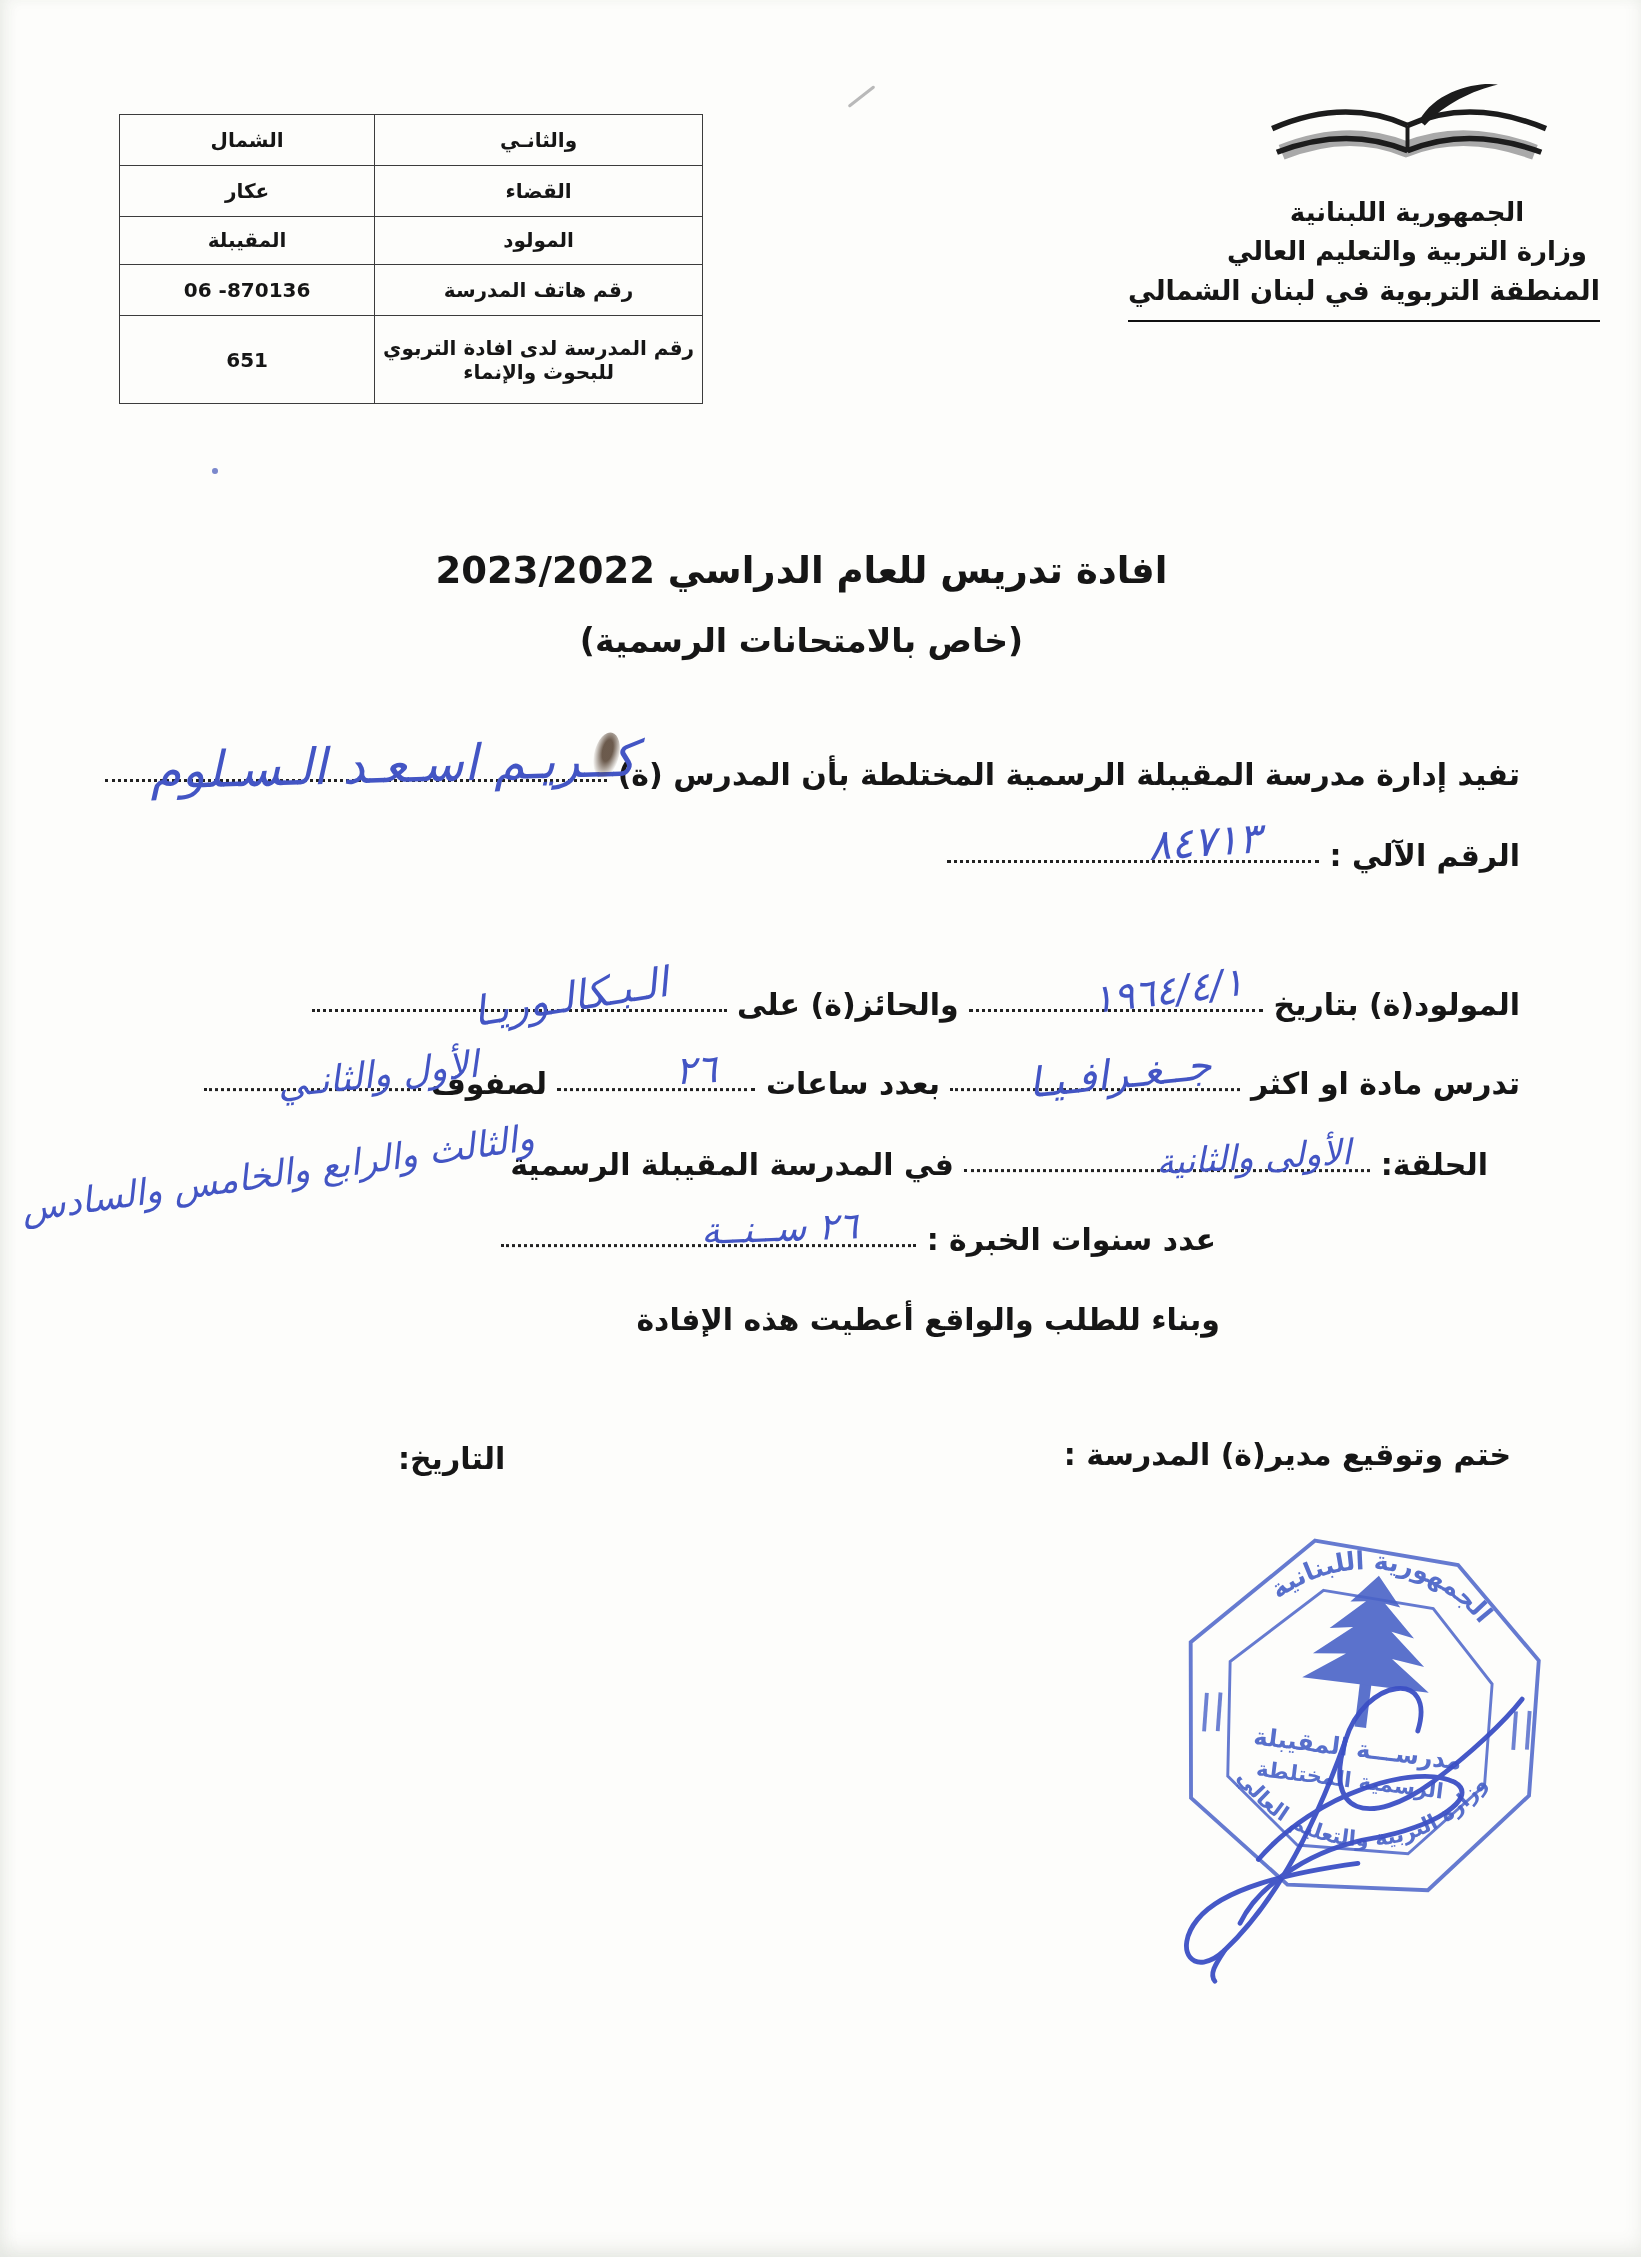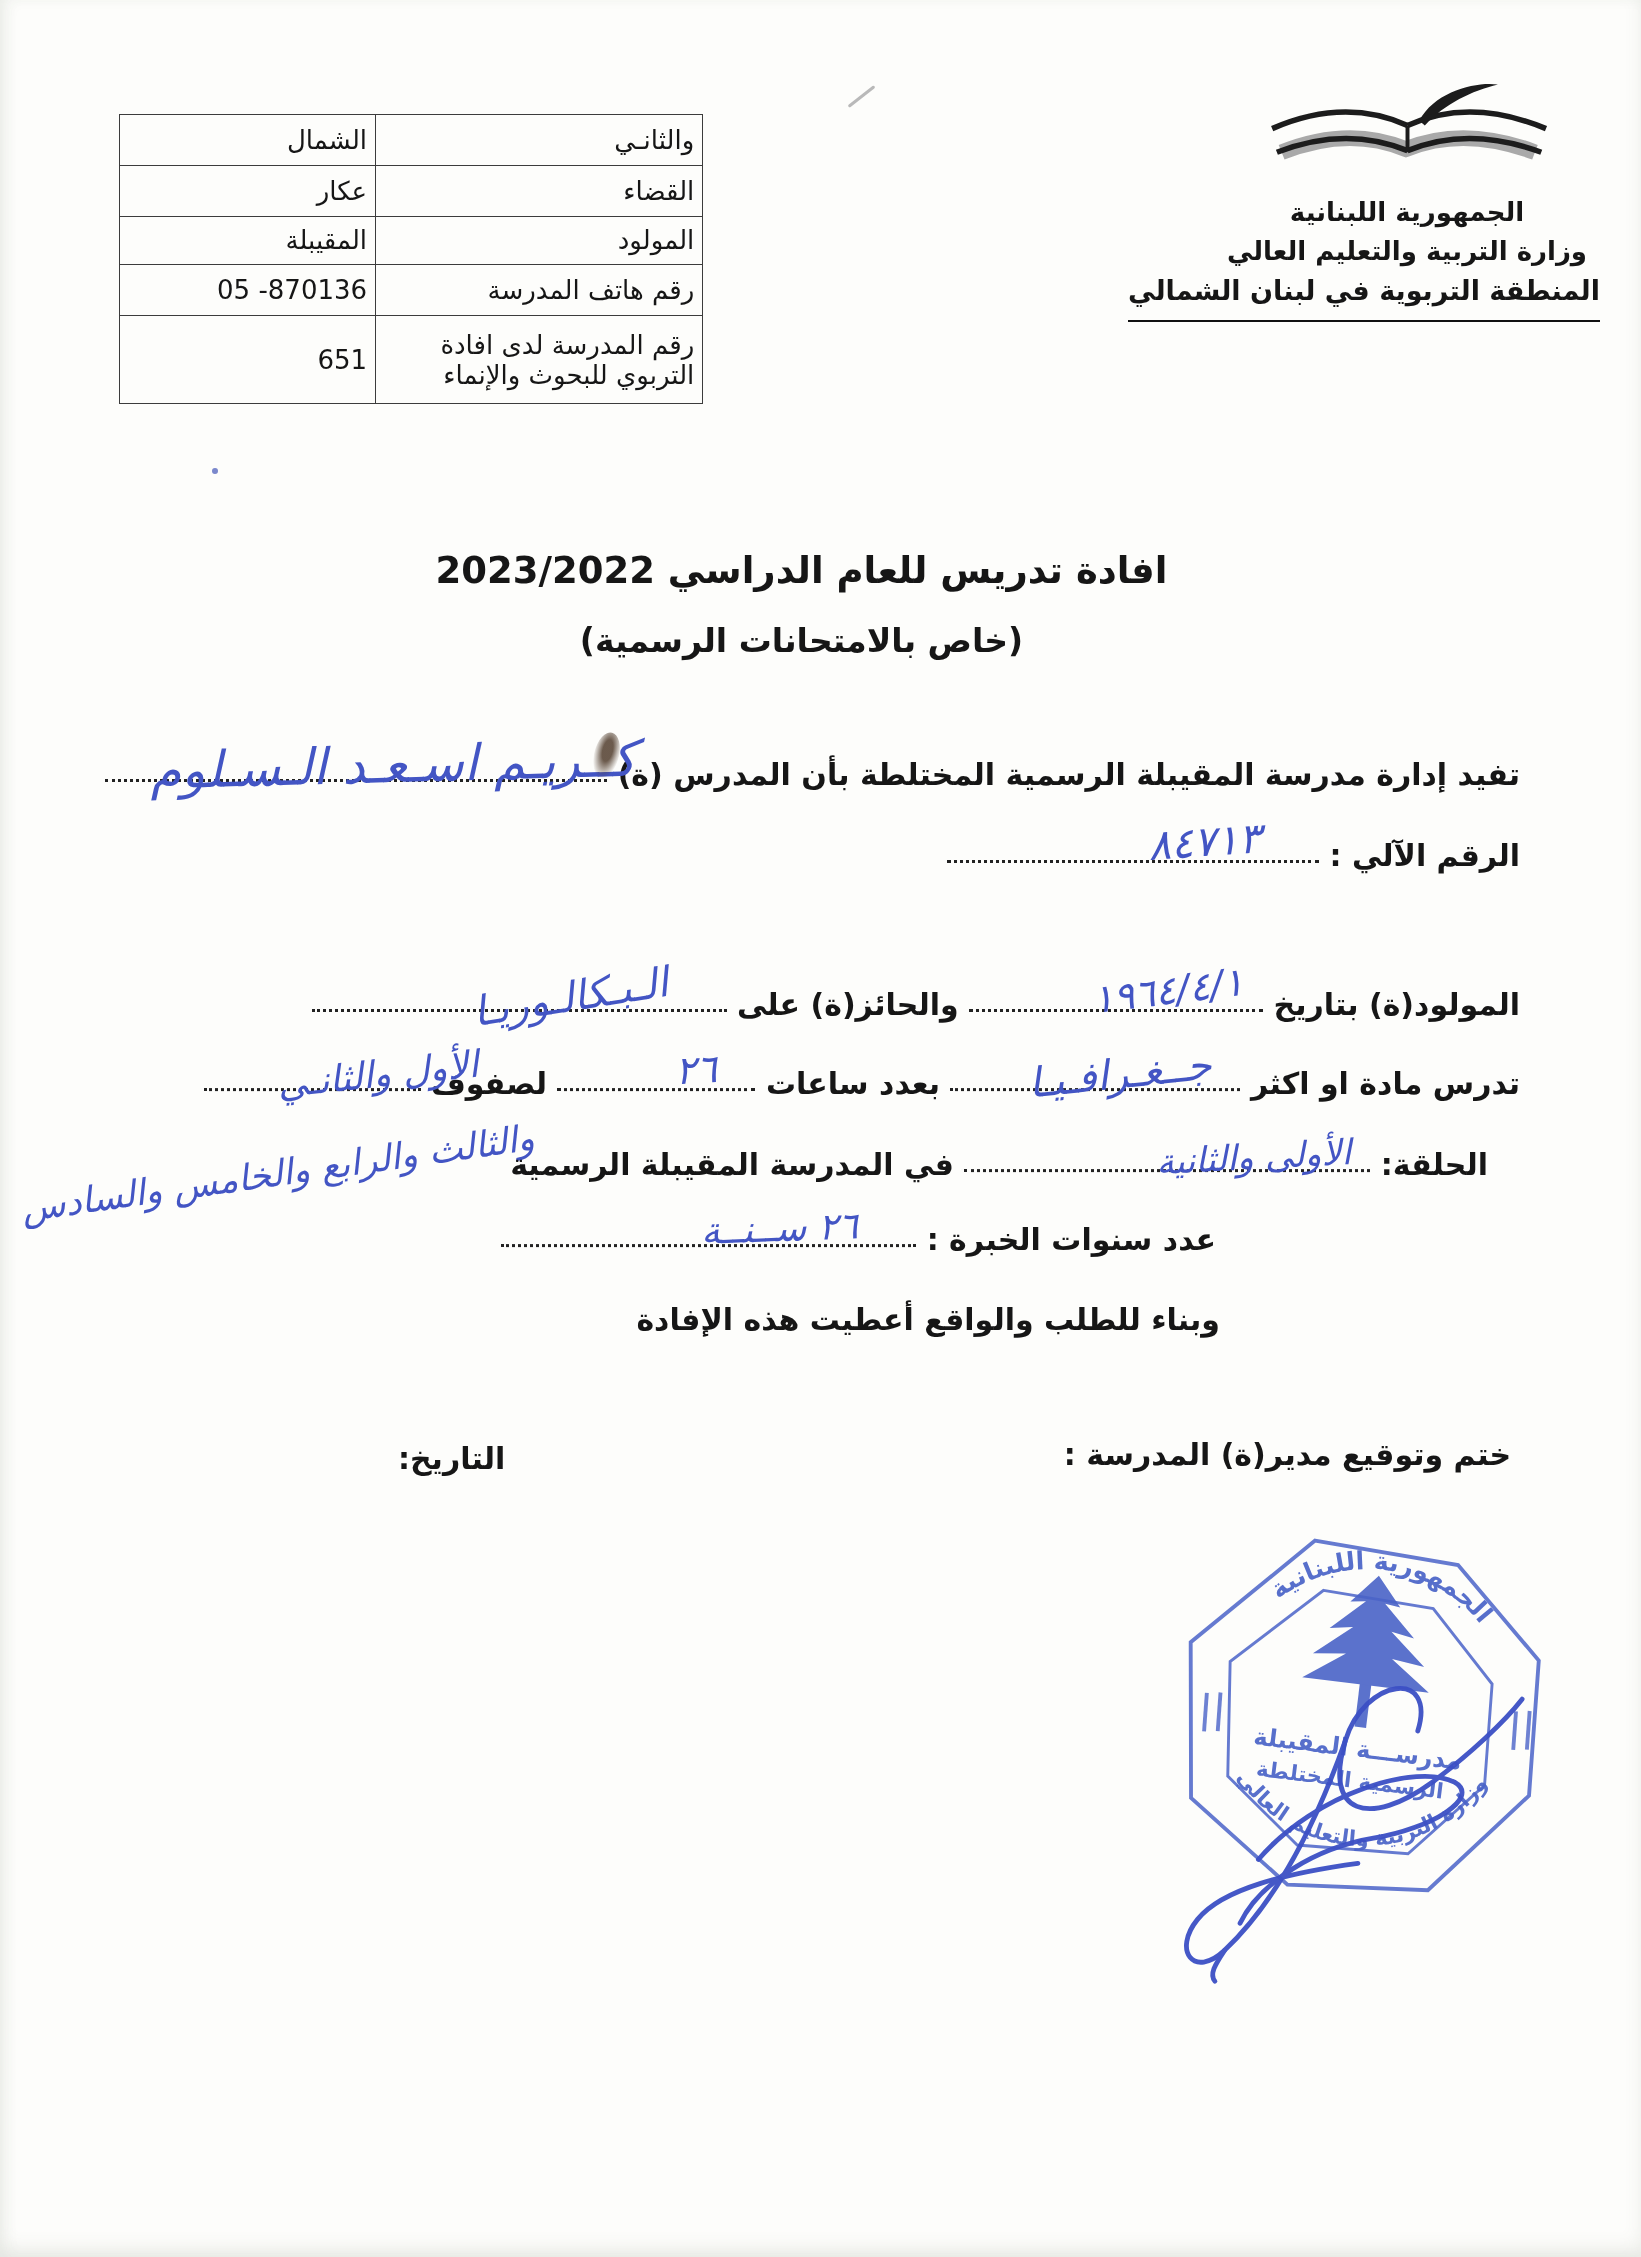--- a/index.html
+++ b/index.html
@@ -13,21 +13,21 @@
     color:#161616;
     box-shadow:inset 0 -9.7px 17.4px rgba(90,95,80,.10), inset 7.7px 0 13.5px rgba(60,70,60,.04);
   }
   
   .gov-header{position:absolute;top:79px;right:41px;width:386px;text-align:center;}
   .gov-logo{display:block;margin:0 auto 9.7px auto;}
   .gov-line{font-weight:700;font-size:26px;line-height:39px;white-space:nowrap;}
   .gov-line.u{font-size:27px;border-bottom:2.9px solid #111;padding-bottom:10px;display:inline-block;}
   
   .info-table{position:absolute;top:114px;right:938px;width:584px;border-collapse:collapse;direction:rtl;}
-  .info-table td{border:1.9px solid #3c3c3c;font-weight:400;font-size:26px;vertical-align:middle;padding:1.9px 7.7px;background:transparent;}
+  .info-table td{border:1.9px solid #3c3c3c;font-weight:700;font-size:20px;text-align:center;vertical-align:middle;padding:1.9px 7.7px;background:transparent;}
   .info-table td.lbl{width:332px;}
   .info-table td.val{width:252px;}
   .r1 td{height:46px}.r2 td{height:46px}.r3 td{height:44px}.r4 td{height:46px}.r5 td{height:83px}
   .ltr{direction:ltr;unicode-bidi:bidi-override;}
   
   .doc-title{position:absolute;top:521px;left:0;width:1603px;text-align:center;margin-top:28px;}
   .doc-title .t1{font-size:37px;font-weight:700;}
   .doc-title .t2{font-size:33px;font-weight:700;margin-top:29px;}
   
   .fline{position:absolute;right:121px;font-size:30px;font-weight:700;white-space:nowrap;direction:rtl;}
@@ -82,21 +82,21 @@
     <tr class="r2">
       <td class="lbl">القضاء</td>
       <td class="val">عكار</td>
     </tr>
     <tr class="r3">
       <td class="lbl">المولود</td>
       <td class="val">المقيبلة</td>
     </tr>
     <tr class="r4">
       <td class="lbl">رقم هاتف المدرسة</td>
-      <td class="val"><span class="ltr">05 -870136</span></td>
+      <td class="val"><span class="ltr">06 -870136</span></td>
     </tr>
     <tr class="r5">
       <td class="lbl">رقم المدرسة لدى افادة التربوي للبحوث والإنماء</td>
       <td class="val"><span class="ltr">651</span></td>
     </tr>
   </tbody>
     </table>
 
   <div class="doc-title">
     <div class="t1">افادة تدريس للعام الدراسي 2023/2022</div>

